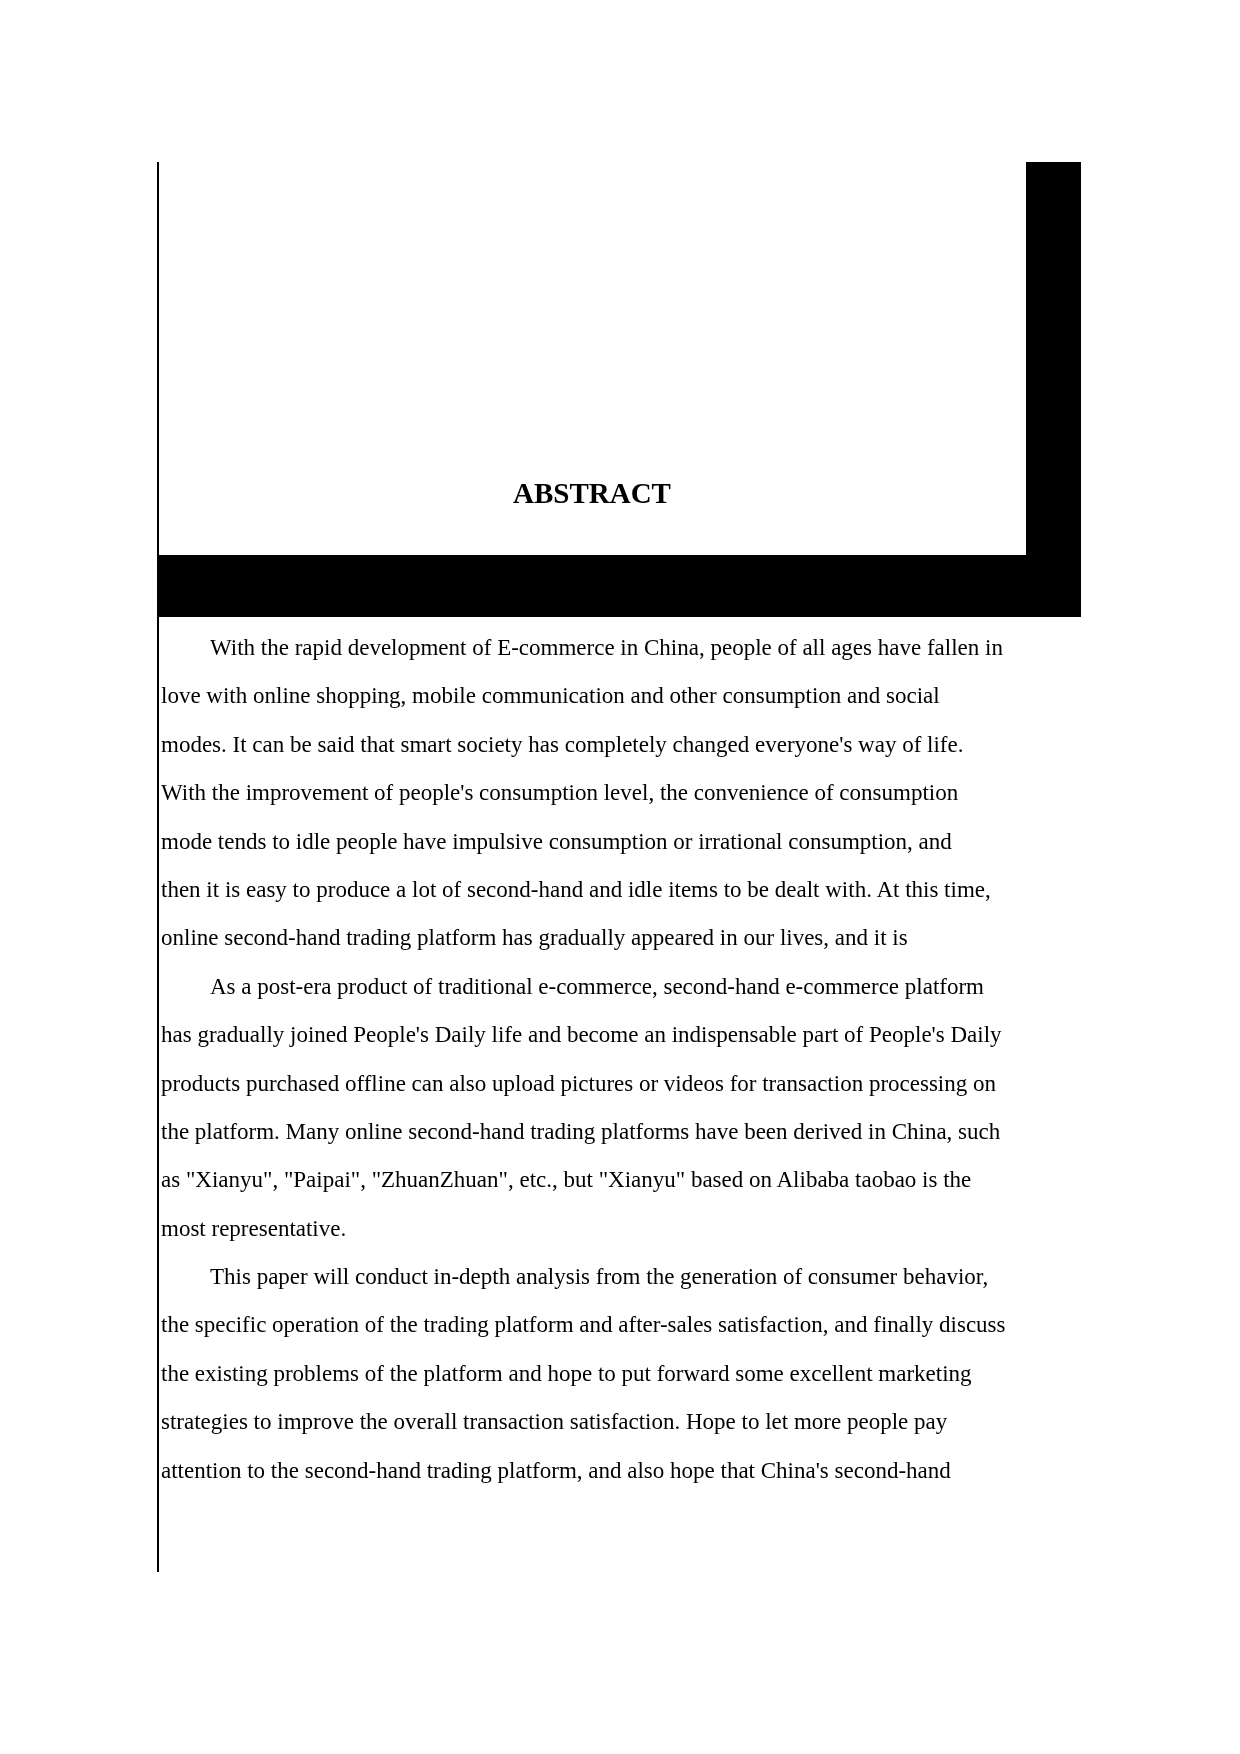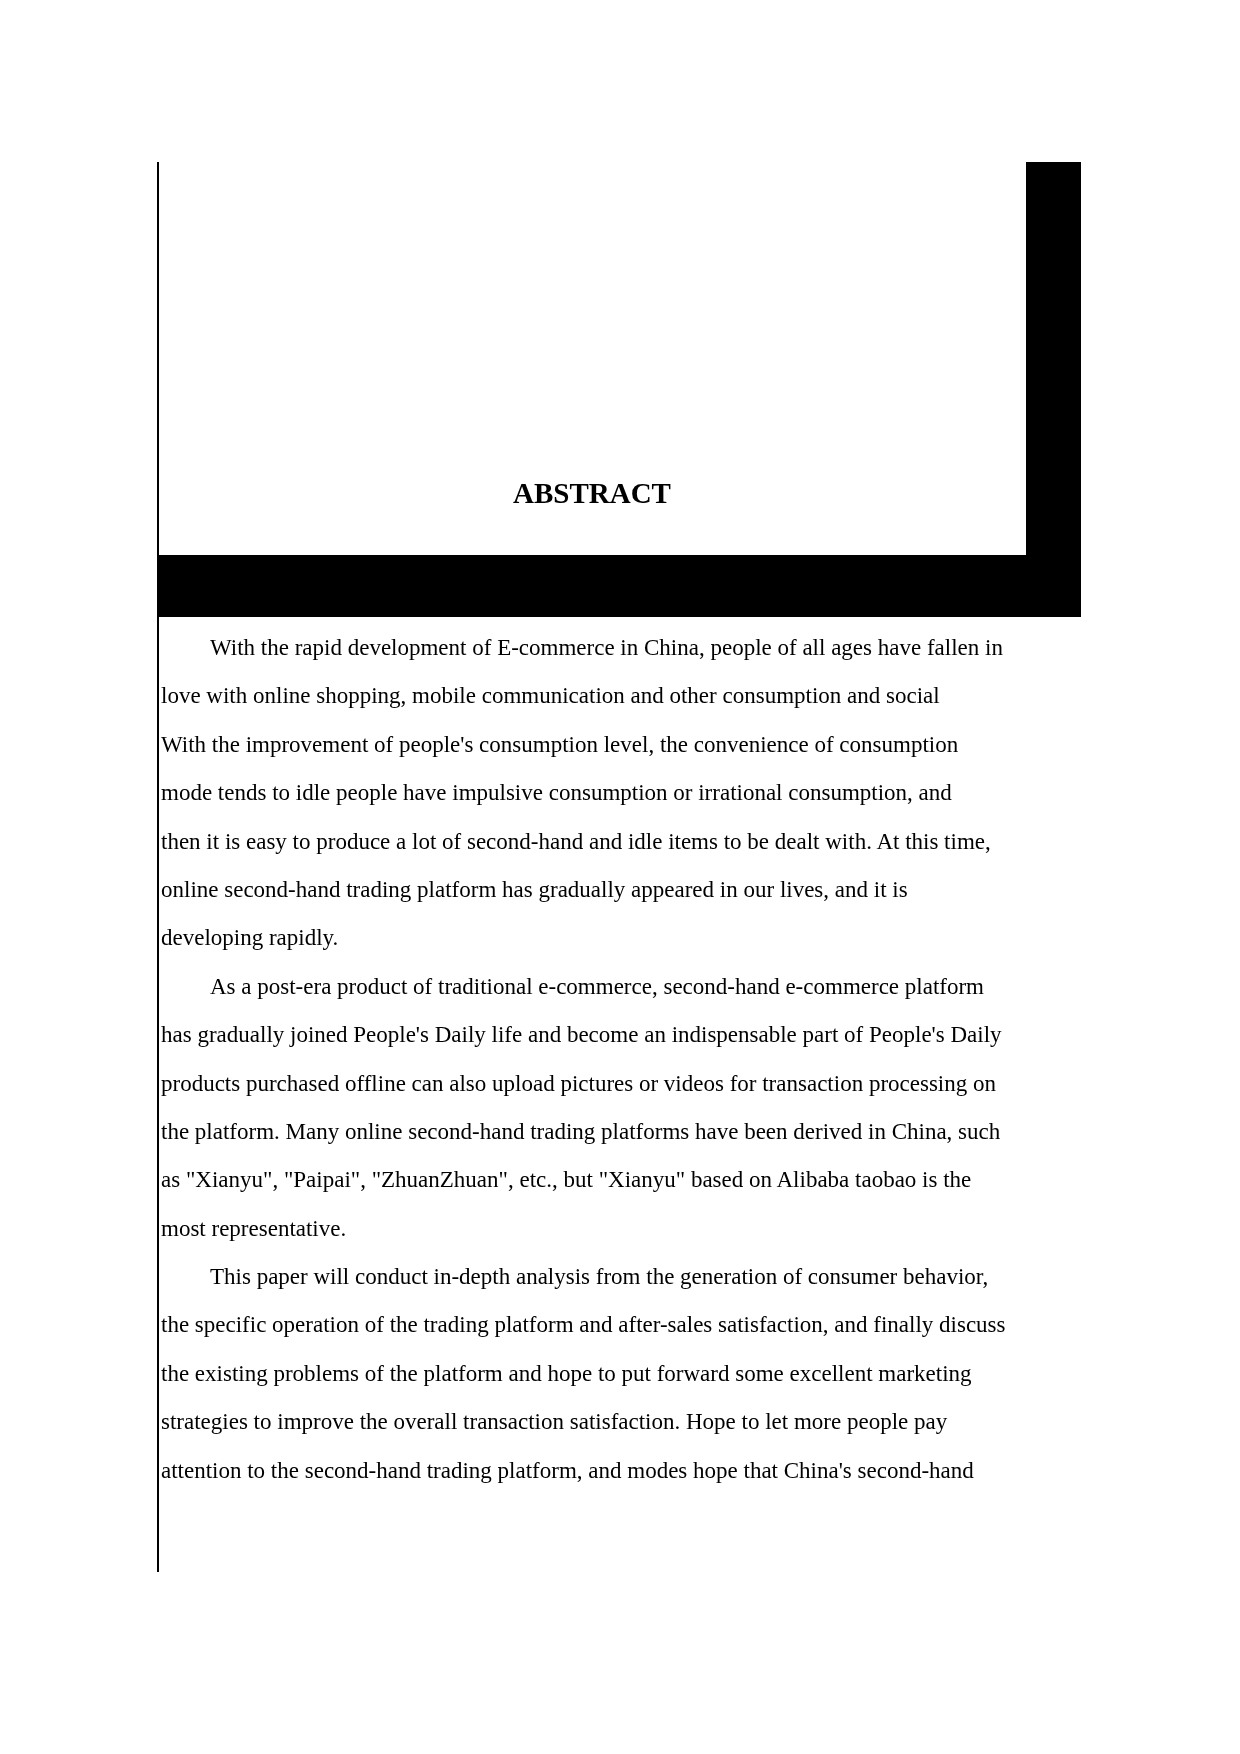--- a/index.html
+++ b/index.html
@@ -72,34 +72,34 @@
 <div class="left-rule"></div>
 <div class="right-bar"></div>
 <div class="bottom-bar"></div>
 
 <h1 class="title" style="margin:0;">ABSTRACT</h1>
 
 <div class="body-text">
   <div>
     <div class="line indent">With the rapid development of E-commerce in China, people of all ages have fallen in</div>
     <div class="line">love with online shopping, mobile communication and other consumption and social</div>
+    <div class="line">modes. It can be said that smart society has completely changed everyone's way of life.</div>
     <div class="line">With the improvement of people's consumption level, the convenience of consumption</div>
     <div class="line">mode tends to idle people have impulsive consumption or irrational consumption, and</div>
     <div class="line">then it is easy to produce a lot of second-hand and idle items to be dealt with. At this time,</div>
     <div class="line">online second-hand trading platform has gradually appeared in our lives, and it is</div>
-    <div class="line">developing rapidly.</div>
   </div>
   <div>
     <div class="line indent">As a post-era product of traditional e-commerce, second-hand e-commerce platform</div>
     <div class="line">has gradually joined People's Daily life and become an indispensable part of People's Daily</div>
     <div class="line">products purchased offline can also upload pictures or videos for transaction processing on</div>
     <div class="line">the platform. Many online second-hand trading platforms have been derived in China, such</div>
     <div class="line">as "Xianyu", "Paipai", "ZhuanZhuan", etc., but "Xianyu" based on Alibaba taobao is the</div>
     <div class="line">most representative.</div>
   </div>
   <div>
     <div class="line indent">This paper will conduct in-depth analysis from the generation of consumer behavior,</div>
     <div class="line">the specific operation of the trading platform and after-sales satisfaction, and finally discuss</div>
     <div class="line">the existing problems of the platform and hope to put forward some excellent marketing</div>
     <div class="line">strategies to improve the overall transaction satisfaction. Hope to let more people pay</div>
-    <div class="line">attention to the second-hand trading platform, and modes hope that China's second-hand</div>
+    <div class="line">attention to the second-hand trading platform, and also hope that China's second-hand</div>
   </div>
 </div>
 
 </body></html>

